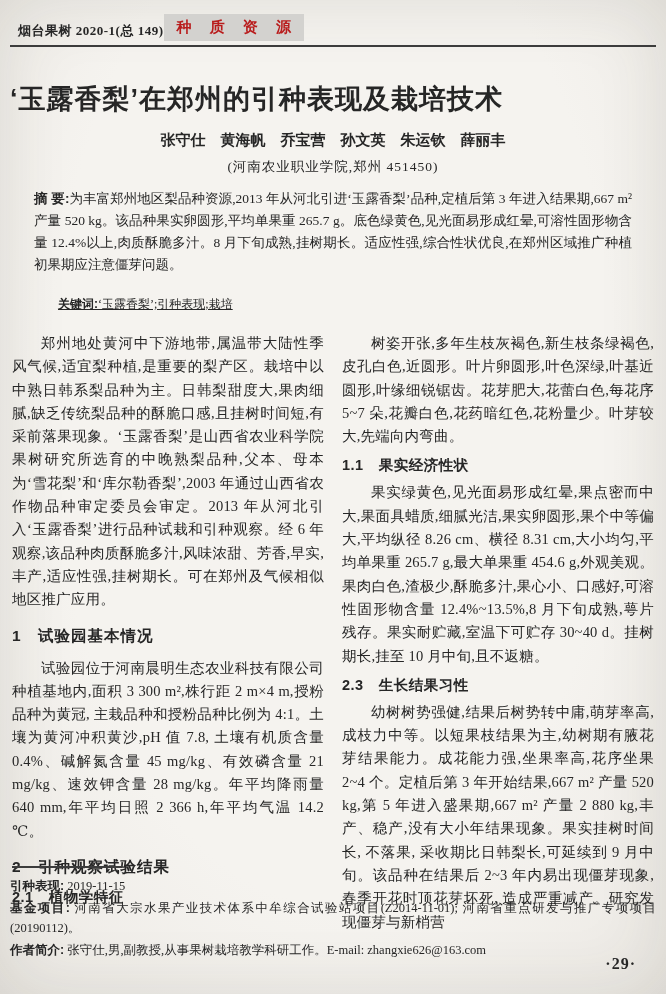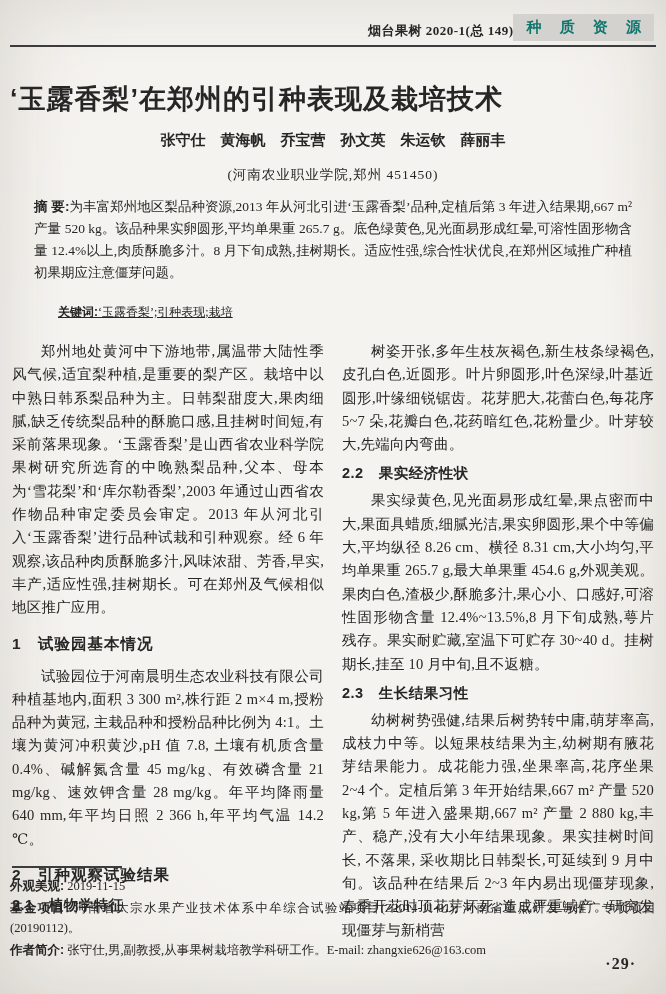--- a/index.html
+++ b/index.html
@@ -11,32 +11,32 @@
       radial-gradient(ellipse at 50% 40%, #f5f3ef 60%, #ece9e4 100%);
     box-shadow: inset 0 0 70px rgba(60,55,45,0.12);
     overflow:hidden;
     color:#262626;
     font-family:"Liberation Serif","DejaVu Serif",serif;
     box-sizing:border-box;
     padding:14px 10px 0 10px;
   }
   
   .hdr{
-    display:flex;justify-content:flex-end;align-items:flex-end;
+    display:flex;justify-content:flex-start;align-items:flex-end;
     border-bottom:2px solid #3c3c3c;
     padding:0 2px 3px 2px;
   }
   .hdr-journal{
     font-family:"Liberation Serif","DejaVu Serif",serif;
     font-weight:bold;font-size:13px;letter-spacing:.5px;
     padding-left:6px;padding-bottom:2px;
   }
   .hdr-badge{
     background:#d3d2cf;
-    color:#0f766e;
+    color:#b91c1c;
     font-family:"Liberation Sans","DejaVu Sans",sans-serif;
     font-weight:bold;font-size:15px;
     letter-spacing:7px;
     padding:4px 6px 4px 13px;
     margin-bottom:1px;
   }
   
   .title{
     text-align:left;
     font-family:"Liberation Sans","DejaVu Sans",sans-serif;
@@ -48,21 +48,21 @@
   .authors{
     text-align:center;
     font-family:"Liberation Sans","DejaVu Sans",sans-serif;
     font-weight:bold;
     font-size:15px;
     margin-top:14px;
   }
   .affil{
     text-align:center;
     font-size:13.5px;
-    margin-top:16px;
+    margin-top:8px;
     letter-spacing:1px;
   }
   
   .abstract{
     margin:12px 24px 0 24px;
     font-size:13.5px;
     line-height:22px;
     text-align:justify;
   }
   .abstract .first{ text-indent:2em; display:inline; }
@@ -149,30 +149,30 @@
   <div class="cols">
     <div class="col" id="col-left">
         <p class="para">郑州地处黄河中下游地带,属温带大陆性季风气候,适宜梨种植,是重要的梨产区。栽培中以中熟日韩系梨品种为主。日韩梨甜度大,果肉细腻,缺乏传统梨品种的酥脆口感,且挂树时间短,有采前落果现象。‘玉露香梨’是山西省农业科学院果树研究所选育的中晚熟梨品种,父本、母本为‘雪花梨’和‘库尔勒香梨’,2003 年通过山西省农作物品种审定委员会审定。2013 年从河北引入‘玉露香梨’进行品种试栽和引种观察。经 6 年观察,该品种肉质酥脆多汁,风味浓甜、芳香,早实,丰产,适应性强,挂树期长。可在郑州及气候相似地区推广应用。</p>
         <div class="sec1">1　试验园基本情况</div>
         <p class="para">试验园位于河南晨明生态农业科技有限公司种植基地内,面积 3 300 m²,株行距 2 m×4 m,授粉品种为黄冠, 主栽品种和授粉品种比例为 4:1。土壤为黄河冲积黄沙,pH 值 7.8, 土壤有机质含量 0.4%、碱解氮含量 45 mg/kg、有效磷含量 21 mg/kg、速效钾含量 28 mg/kg。年平均降雨量 640 mm,年平均日照 2 366 h,年平均气温 14.2 ℃。</p>
         <div class="sec1">2　引种观察试验结果</div>
         <div class="sec2">2.1　植物学特征</div>
       </div>
     <div class="col" id="col-right">
         <p class="para">树姿开张,多年生枝灰褐色,新生枝条绿褐色,皮孔白色,近圆形。叶片卵圆形,叶色深绿,叶基近圆形,叶缘细锐锯齿。花芽肥大,花蕾白色,每花序 5~7 朵,花瓣白色,花药暗红色,花粉量少。叶芽较大,先端向内弯曲。</p>
-        <div class="sec2">2.2　果实经济性状</div>
+        <div class="sec2">1.1　果实经济性状</div>
         <p class="para">果实绿黄色,见光面易形成红晕,果点密而中大,果面具蜡质,细腻光洁,果实卵圆形,果个中等偏大,平均纵径 8.26 cm、横径 8.31 cm,大小均匀,平均单果重 265.7 g,最大单果重 454.6 g,外观美观。果肉白色,渣极少,酥脆多汁,果心小、口感好,可溶性固形物含量 12.4%~13.5%,8 月下旬成熟,萼片残存。果实耐贮藏,室温下可贮存 30~40 d。挂树期长,挂至 10 月中旬,且不返糖。</p>
         <div class="sec2">2.3　生长结果习性</div>
         <p class="para">幼树树势强健,结果后树势转中庸,萌芽率高,成枝力中等。以短果枝结果为主,幼树期有腋花芽结果能力。成花能力强,坐果率高,花序坐果 2~4 个。定植后第 3 年开始结果,667 m² 产量 520 kg,第 5 年进入盛果期,667 m² 产量 2 880 kg,丰产、稳产,没有大小年结果现象。果实挂树时间长, 不落果, 采收期比日韩梨长,可延续到 9 月中旬。该品种在结果后 2~3 年内易出现僵芽现象, 春季开花时顶花芽坏死, 造成严重减产。研究发现僵芽与新梢营</p>
       </div>
   </div>
 
   <div class="fnblock">
     <div class="fnrule" style="background: rgb(60, 60, 60);"></div>
     <div id="footnotes">
-        <p class="fn"><span class="blabel">外观美观:</span><span> 2019-11-15</span></p>
+        <p class="fn"><span class="blabel">引种表现:</span><span> 2019-11-15</span></p>
         <p class="fn"><span class="blabel">基金项目:</span><span> 河南省大宗水果产业技术体系中牟综合试验站项目(Z2014-11-01); 河南省重点研发与推广专项项目(20190112)。</span></p>
         <p class="fn"><span class="blabel">作者简介:</span><span> 张守仕,男,副教授,从事果树栽培教学科研工作。E-mail: zhangxie626@163.com</span></p>
       </div>
   </div>
 
   <div class="pageno">·29·</div>
 </div>
 
 </body></html>

